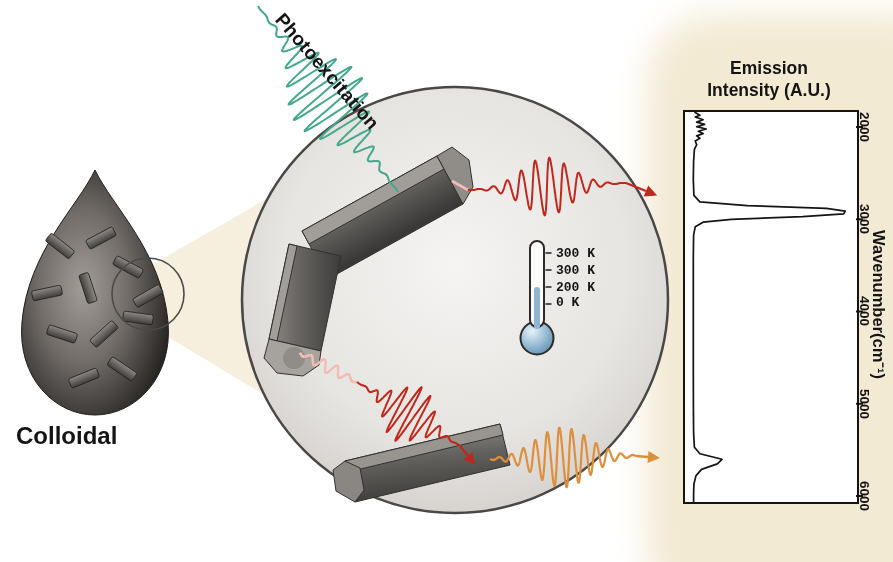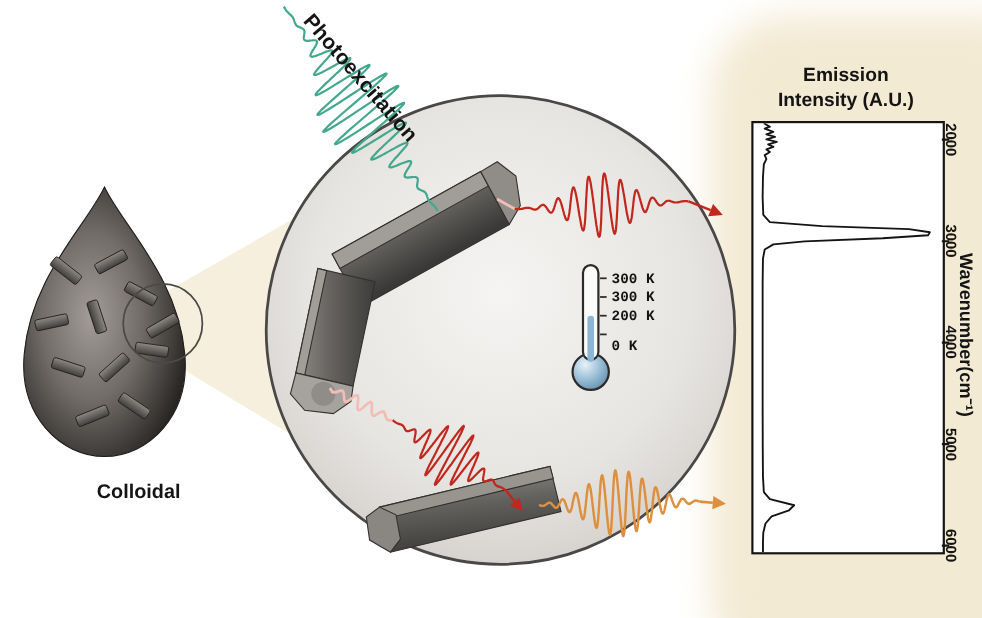--- a/index.html
+++ b/index.html
@@ -14,24 +14,24 @@
   #plot-ticks{position:absolute;left:856px;top:110px;z-index:3;}
   .plot-title{position:absolute;left:676px;top:57px;width:186px;text-align:center;
               font-weight:bold;font-size:17.5px;line-height:22px;z-index:3;}
   .vtext{position:absolute;transform:rotate(90deg);transform-origin:left top;
          white-space:nowrap;z-index:3;}
   .tick{left:872px;font-size:13.5px;font-weight:600;}
   .tk0{top:112px}.tk1{top:204px}.tk2{top:296px}.tk3{top:389px}.tk4{top:481px}
   .axis-label{left:891px;top:230px;font-size:16.5px;font-weight:bold;}
   .photoexc{position:absolute;left:287px;top:9px;transform:rotate(49deg);
             transform-origin:left top;font-size:19px;font-weight:bold;letter-spacing:.3px;z-index:3;}
-  .colloidal{position:absolute;left:16px;top:424px;width:148px;text-align:right;
-             font-size:18px;font-weight:bold;line-height:23px;z-index:3;margin-top:12px;}
+  .colloidal{position:absolute;left:16px;top:424px;width:148px;text-align:left;
+             font-size:24px;font-weight:bold;line-height:23px;z-index:3;}
   .tlabel{position:absolute;left:556px;font-size:13px;font-weight:700;line-height:15px;z-index:3;font-family:Liberation Mono, monospace;}
-  .tl0{top:246px}.tl1{top:263px}.tl2{top:280px}.tl3{top:307px}
+  .tl0{top:246px}.tl1{top:263px}.tl2{top:280px}.tl3{top:295px}
 </style>
 </head>
 <body>
 
 <div class="stage">
 
   <div class="blob"></div>
 
   <svg id="scene" width="893" height="562" viewBox="0 0 893 562">
     <defs>

